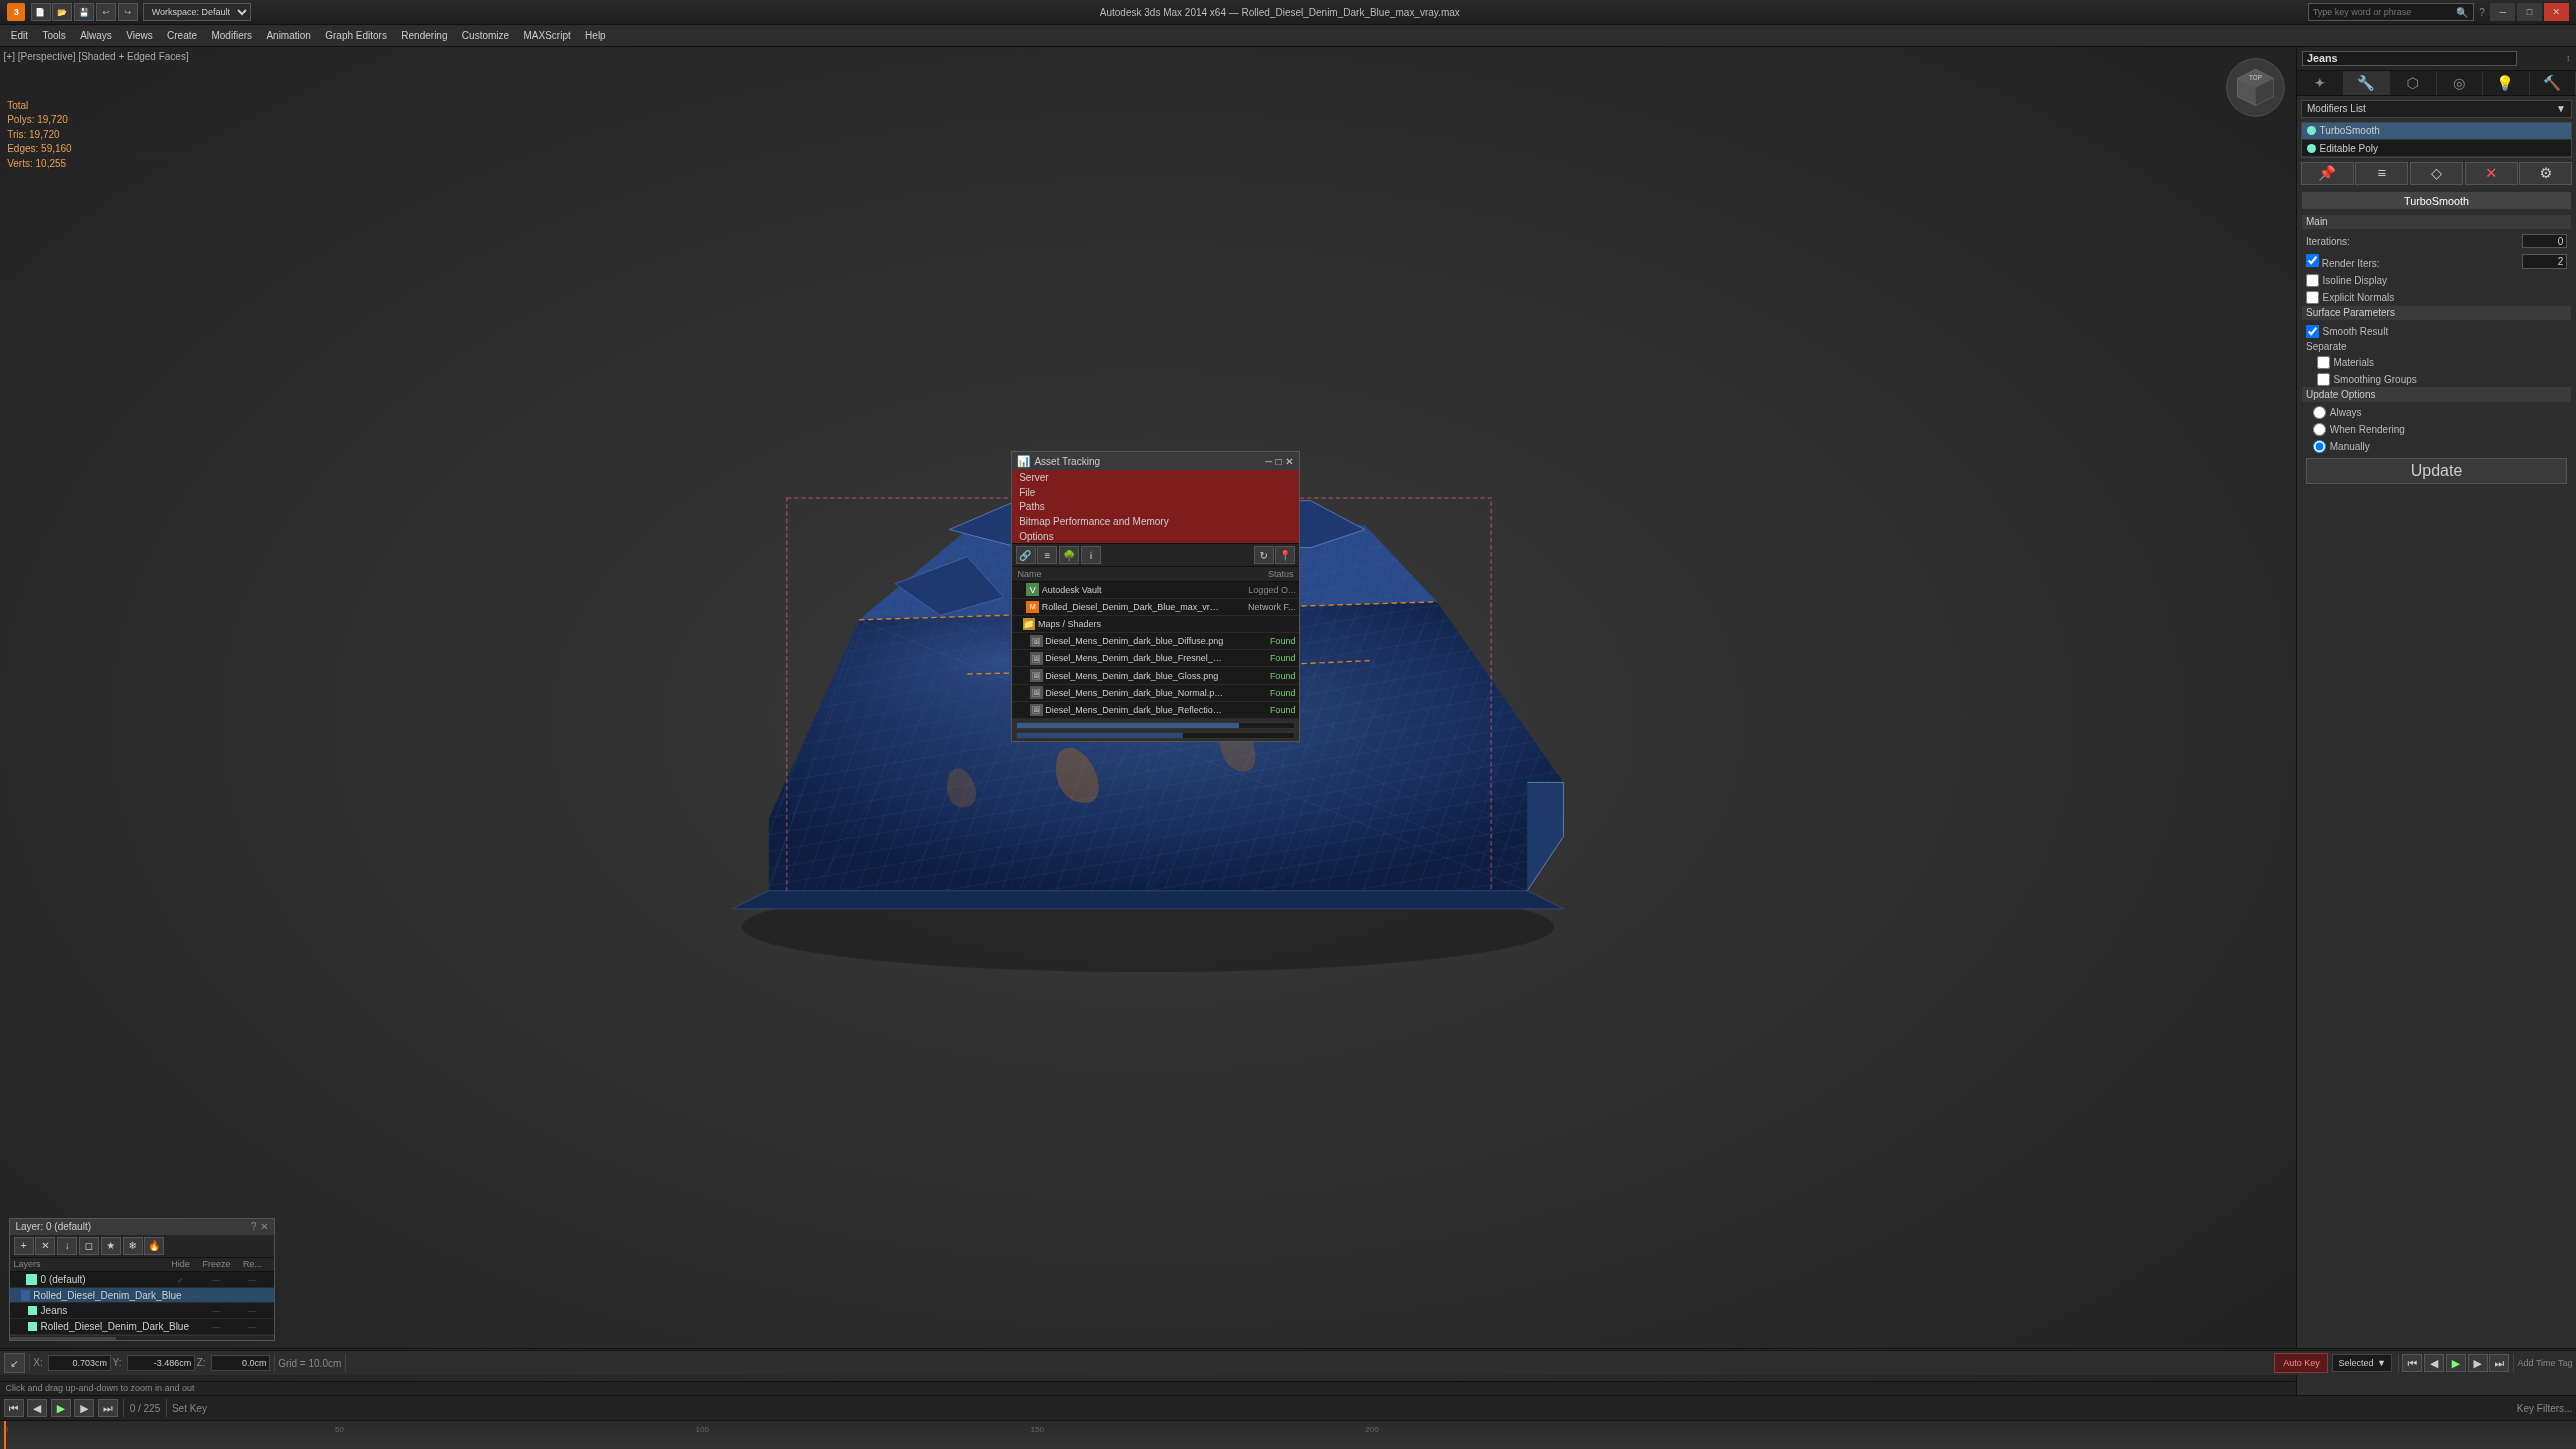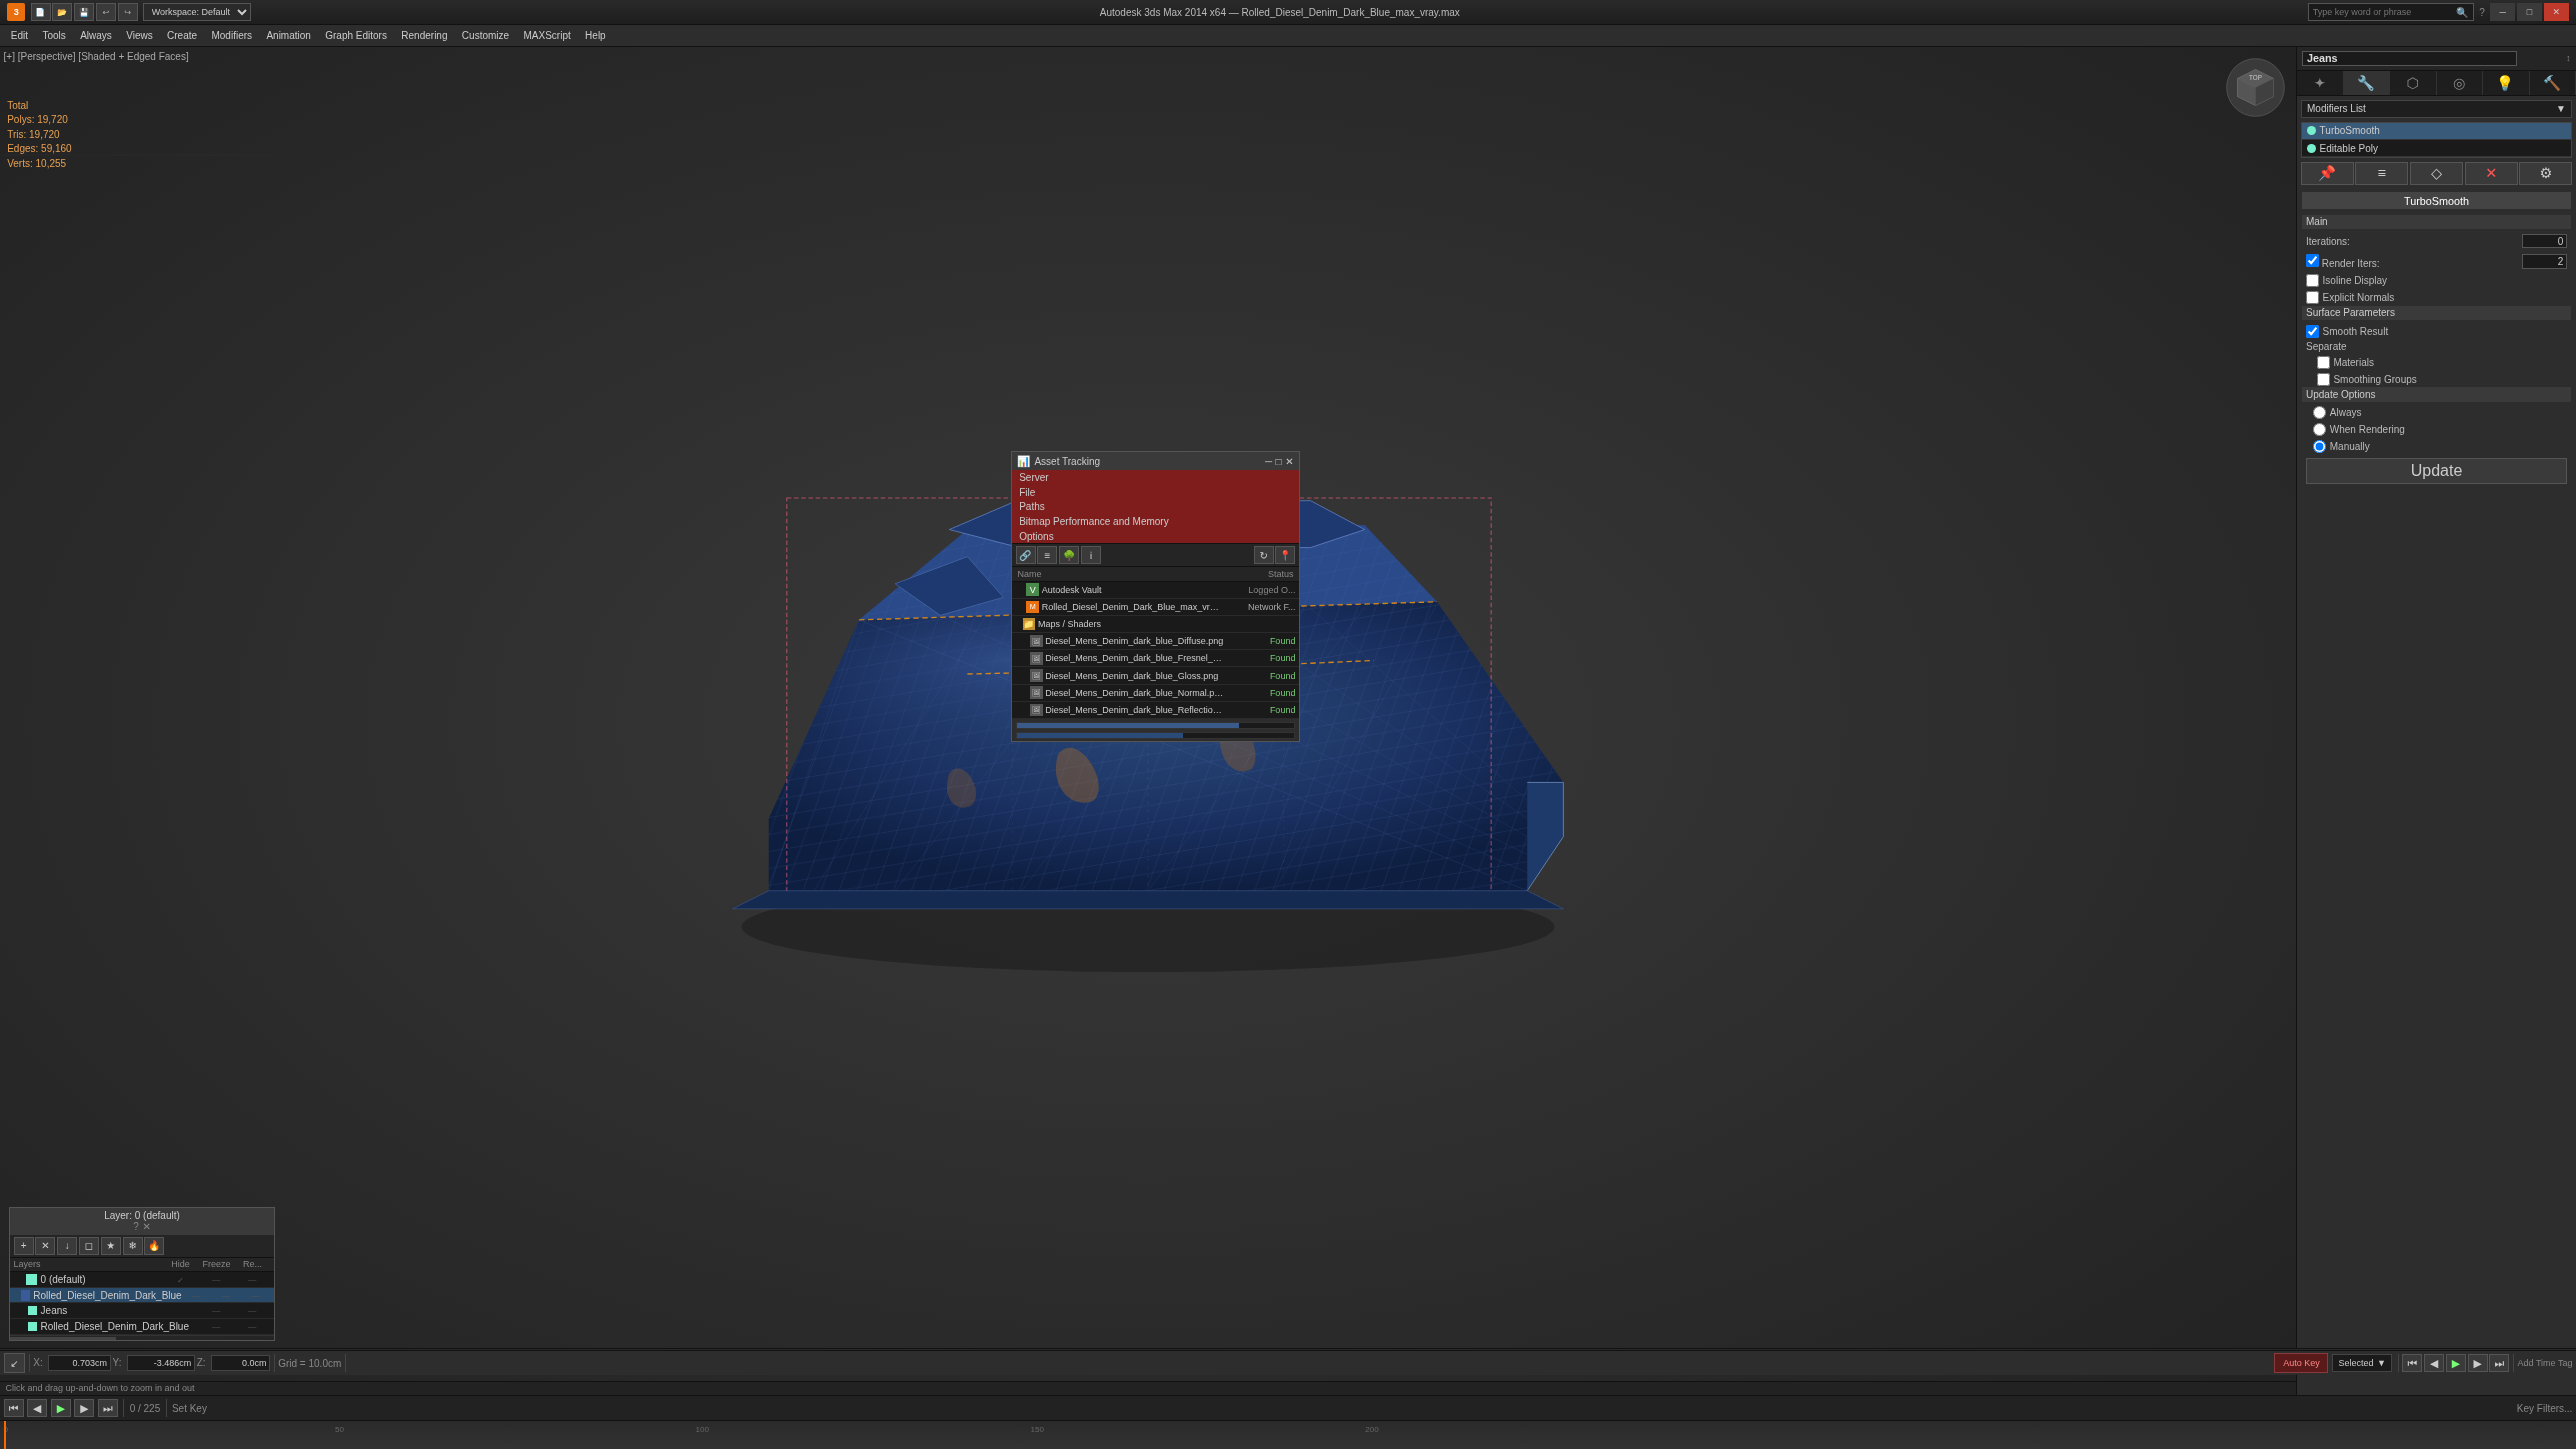--- a/index.html
+++ b/index.html
@@ -398,23 +398,22 @@
       width: 266px;
       background: #2d2d2d;
       border: 0.9px solid #555;
       z-index: 50;
     }
     #layer-panel-header {
       background: #3a3a3a;
       padding: 2.7px 5.4px;
       display: flex;
       align-items: center;
-      justify-content: flex-end;
+      justify-content: space-between;
       cursor: move;
-      flex-direction: column;
     }
     #layer-panel-header span { font-size: 10px; color: #ccc; }
     #layer-panel-header .controls { display: flex; gap: 3.6px; }
     #layer-panel-header .controls span {
       cursor: pointer;
       font-size: 10px;
       color: #888;
     }
     #layer-toolbar {
       background: #252525;

